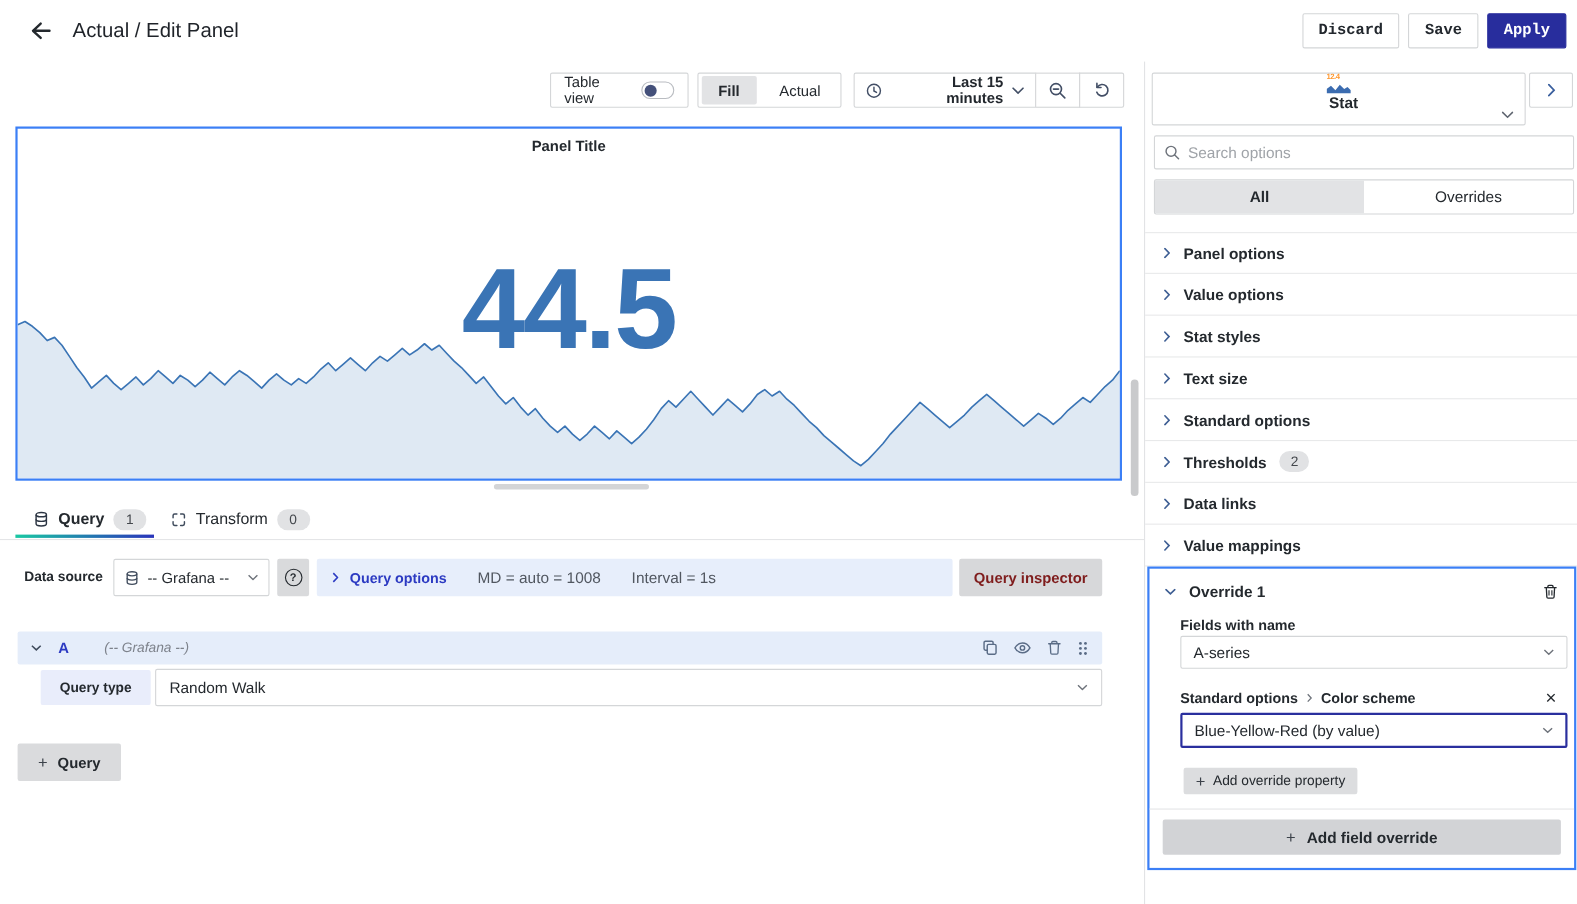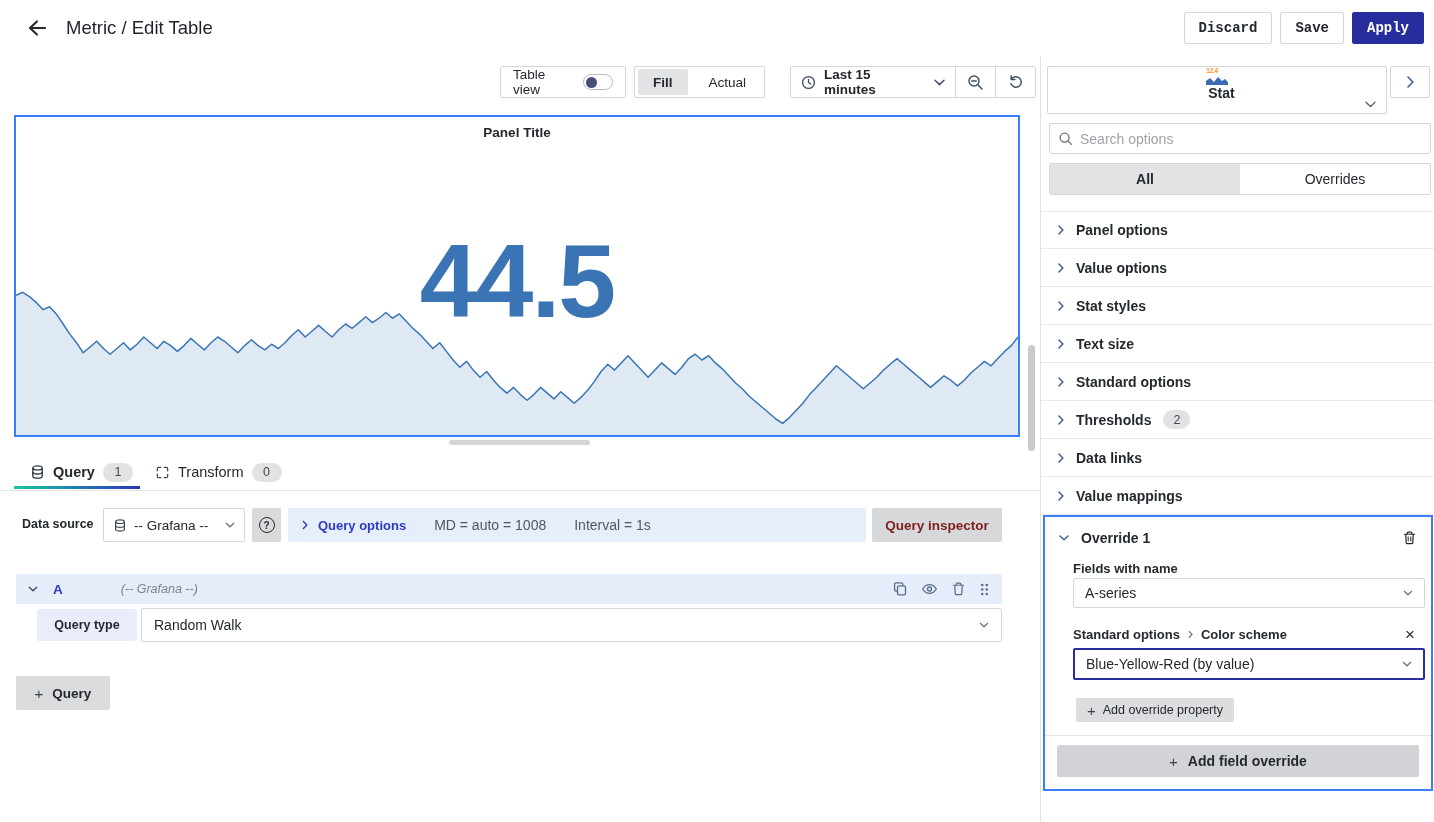--- a/index.html
+++ b/index.html
@@ -22,21 +22,21 @@
   
   .tb-group { position:absolute; top:66px; height:32px; display:flex; align-items:center; background:#fff; border:1px solid #d4d6d8; border-radius:2px; }
   .tv-group { left:500px; width:126px; padding:0 12px; gap:10px; font-size:13.5px; }
   .switch { width:32px; height:16px; border:1px solid #b9bcc1; border-radius:9px; background:#fff; position:relative; cursor:pointer; }
   .switch .knob { position:absolute; left:2px; top:1.5px; width:11px; height:11px; border-radius:50%; background:#44507a; }
   .fa-group { left:634px; padding:0; }
   .chip { display:flex; align-items:center; justify-content:center; height:26px; margin:2px 3px; padding:12px 15px; font-size:13.5px; border-radius:2px; cursor:pointer; }
   .chip.active { background:#e2e3e5; font-weight:700; }
   .time-group { left:776px; border:none; }
   .seg-btn { display:flex; align-items:center; justify-content:center; height:32px; border:1px solid #d4d6d8; background:#fff; margin-left:-1px; cursor:pointer; color:#434f66; }
-  .seg-btn:first-child { margin-left:14px; border-radius:2px 0 0 2px; }
+  .seg-btn:first-child { margin-left:0; border-radius:2px 0 0 2px;text-align:right; }
   .seg-btn:last-child { border-radius:0 2px 2px 0; }
   .time-btn { width:166px; gap:8px; padding:0 10px; }
   .time-text { font-size:13.5px; font-weight:700; color:#23282e; }
   .icon-btn41 { width:41px; }
 
   
   .panel { position:absolute; left:14px; top:115px; width:1006px; height:322px; border:2px solid #3b7ff6; background:#fff; }
   .panel-title { position:absolute; top:8px; left:0; right:0; text-align:center; font-size:13.5px; font-weight:600; color:#24292e; }
   .stat-value { position:absolute; top:112px; left:0; right:0; text-align:center; font-size:104px; font-weight:700; color:#3a74b5; line-height:1; letter-spacing:-2px; }
   .sparkline { position:absolute; left:0; bottom:0; width:1002px; height:150px; }
@@ -57,21 +57,21 @@
   .ds-select { position:absolute; left:103px; top:508px; width:142px; height:34px; border:1px solid #d4d6d8; border-radius:2px; background:#fff; display:flex; align-items:center; gap:7px; padding:0 9px; font-size:13.5px; cursor:pointer; }
   .help-btn { position:absolute; left:252px; top:508px; width:29px; height:34px; background:#d9dadc; border-radius:2px; display:flex; align-items:center; justify-content:center; cursor:pointer; }
   .help-circle { width:16px; height:16px; border:1.4px solid #24292e; border-radius:50%; display:flex; align-items:center; justify-content:center; font-size:10px; font-weight:700; color:#24292e; }
   .qopts-bar { position:absolute; left:288px; top:508px; width:578px; height:34px; background:#e7eefb; border-radius:2px; display:flex; align-items:center; padding:0 14px; cursor:pointer; }
   .qopts-label { font-size:13px; font-weight:700; color:#2c3ac2; margin-left:10px; }
   .qopts-meta { font-size:14px; color:#515760; margin-left:28px; }
   .qi-btn { position:absolute; left:872px; top:508px; width:130px; height:34px; background:#d7d8da; border-radius:2px; display:flex; align-items:center; justify-content:center; font-size:13.5px; font-weight:600; color:#7f1d1d; cursor:pointer; }
 
   .qrow-head { position:absolute; left:16px; top:574px; width:986px; height:30px; background:#e5edfa; border-radius:2px; display:flex; align-items:center; padding:0 12px; }
   .refid { font-size:13.5px; font-weight:700; color:#2c3ac2; margin-left:15px; }
-  .ds-hint { font-size:12.5px; font-style:italic; color:#7d828b; margin-left:58px; }
+  .ds-hint { font-size:12.5px; font-style:italic; color:#7d828b; margin-left:32px; }
   .qrow-icons { margin-left:auto; display:flex; align-items:center; gap:13px; color:#5a6c86; }
   .qrow-icons > span { cursor:pointer; display:flex; }
 
   .qtype-label { position:absolute; left:37px; top:609px; width:100px; height:32px; background:#e9edfb; border-radius:2px; display:flex; align-items:center; justify-content:center; font-size:12.5px; font-weight:700; color:#24292e; }
   .qtype-select { position:absolute; left:141px; top:608px; width:861px; height:34px; border:1px solid #d4d6d8; border-radius:2px; background:#fff; display:flex; align-items:center; padding:0 12px; font-size:14px; cursor:pointer; }
   .add-query-btn { position:absolute; left:16px; top:676px; width:94px; height:34px; background:#dadbdd; border-radius:2px; display:flex; align-items:center; justify-content:center; gap:9px; font-size:13.5px; font-weight:700; color:#24292e; cursor:pointer; }
   .plus-glyph { font-size:15px; font-weight:400; color:#3c424a; }
 
   
   .pane { position:absolute; left:1040px; top:56px; width:394px; bottom:0; border-left:1px solid #e2e3e5; background:#fff; }
@@ -115,21 +115,21 @@
 </style>
 </head>
 <body>
 
 <div class="header">
   <div class="back-btn">
     <svg width="22" height="22" viewBox="0 0 22 22">
         <path d="M19 11H4.5 M11 4.5 L4 11 L11 17.5" fill="none" stroke="currentColor" stroke-width="2.2" stroke-linecap="round" stroke-linejoin="round"></path>
       </svg>
   </div>
-  <div class="crumb">Metric / Edit Table</div>
+  <div class="crumb">Actual / Edit Panel</div>
   <div class="header-actions">
     <button class="btn">Discard</button>
     <button class="btn">Save</button>
     <button class="btn btn-primary">Apply</button>
   </div>
 </div>
 
 <div class="tb-group tv-group">
   <span>Table view</span>
   <span class="switch">

